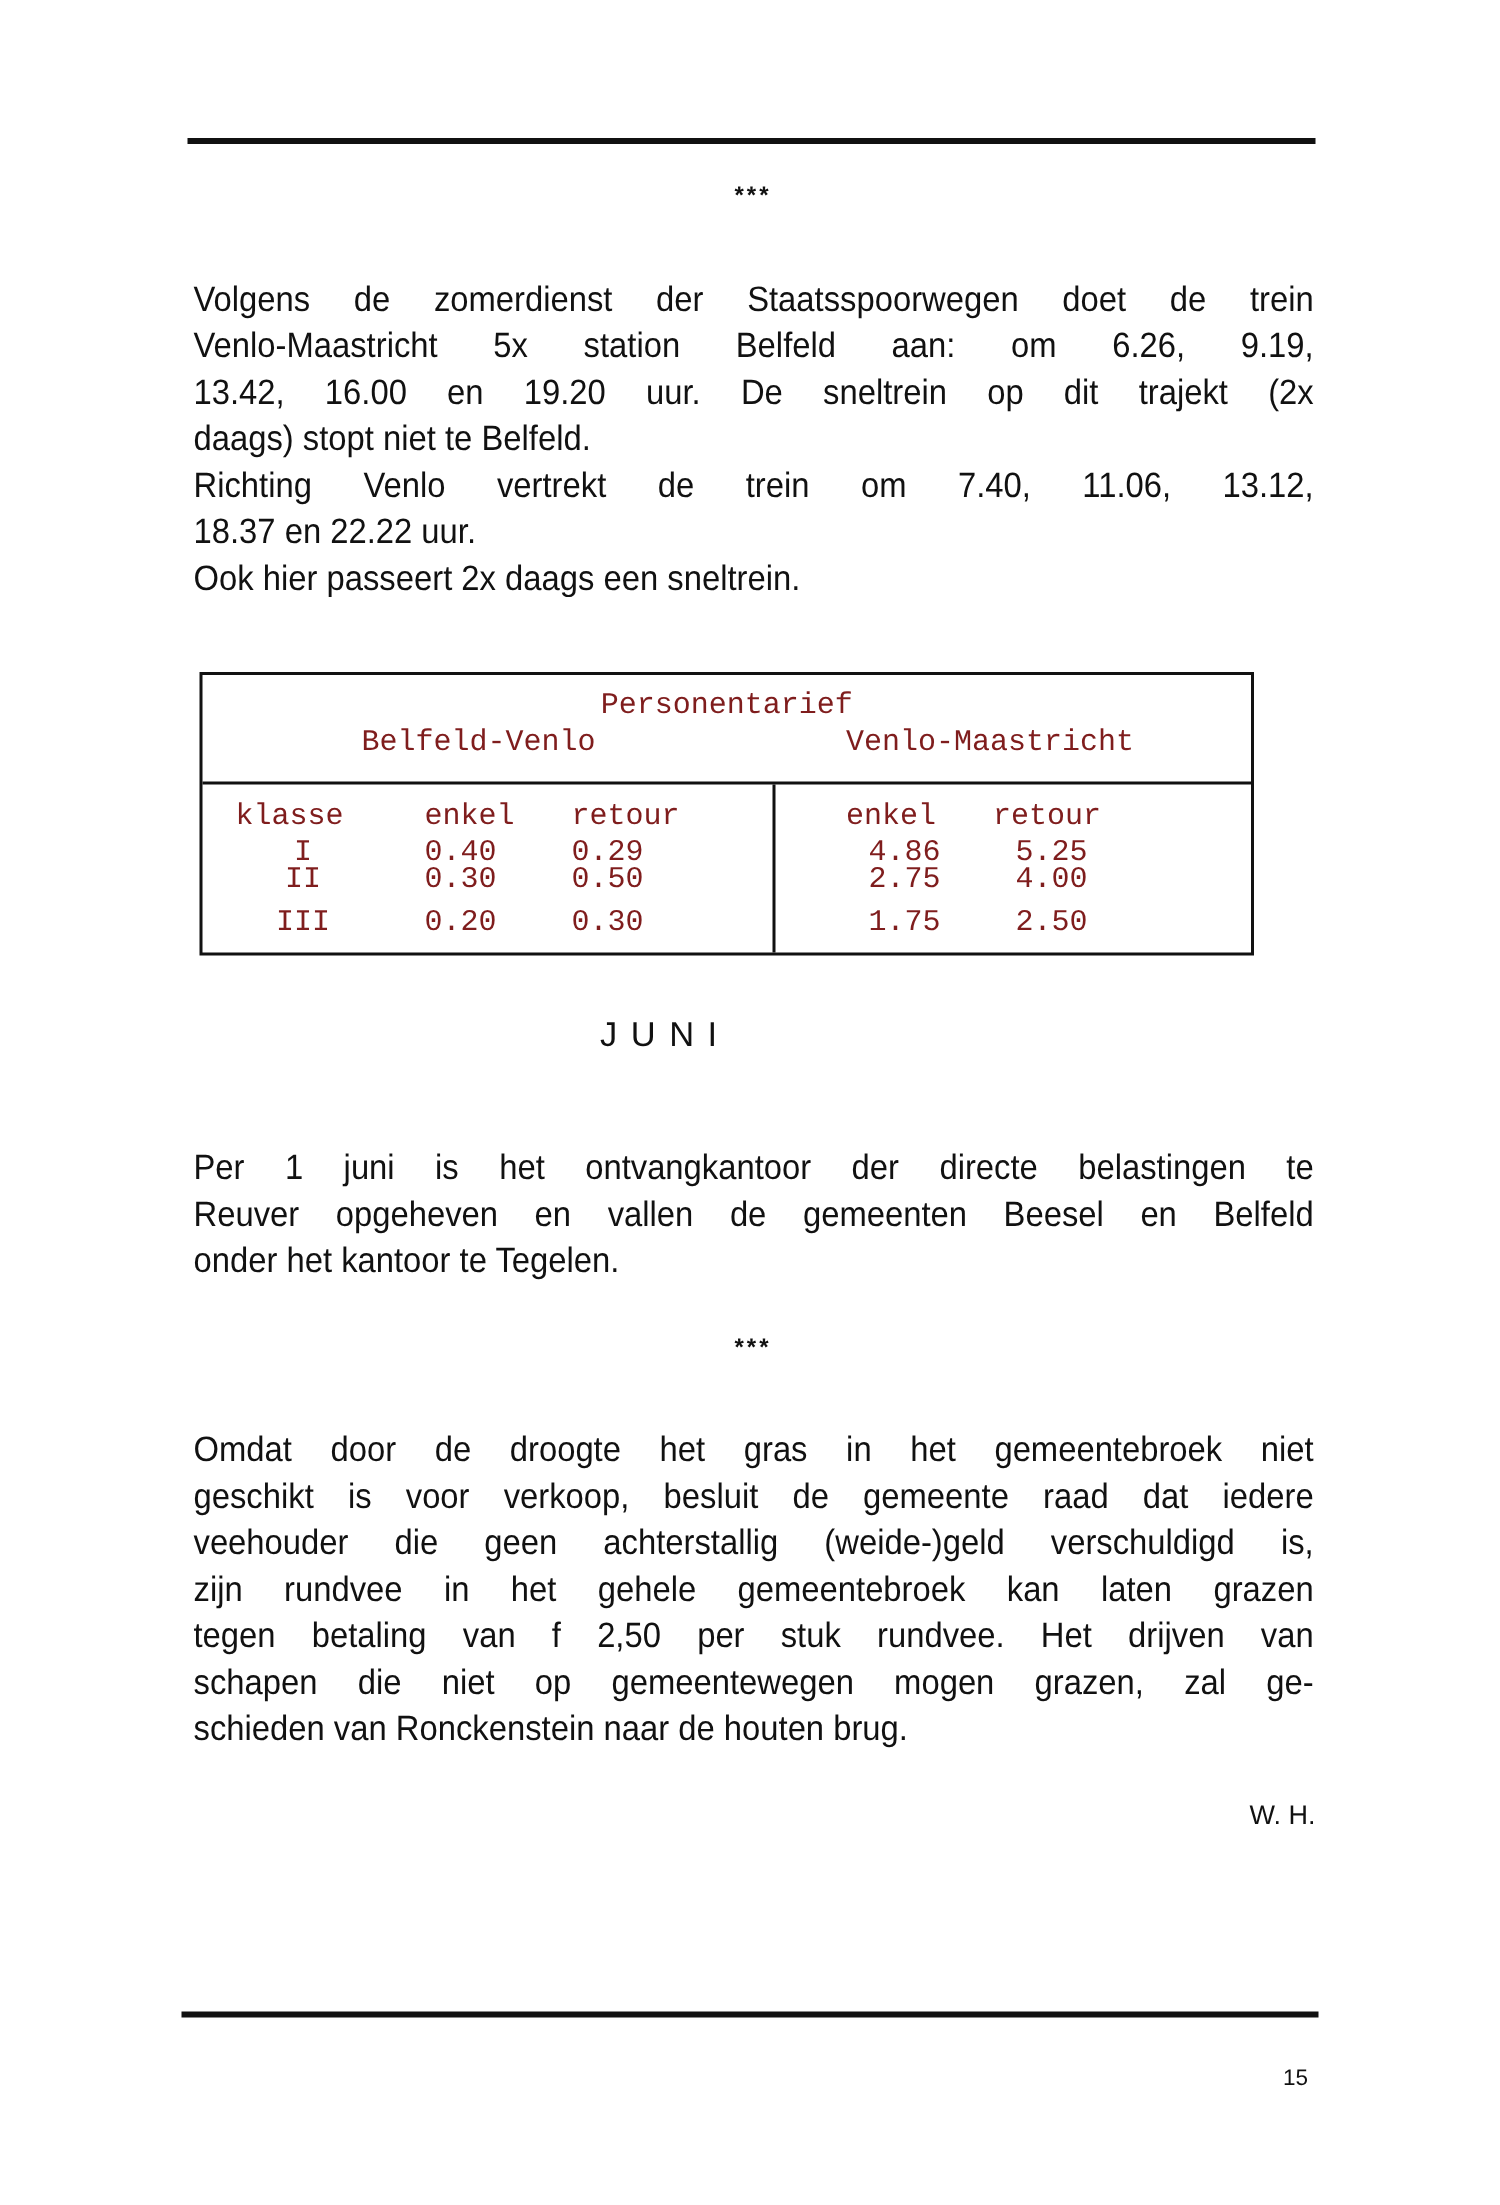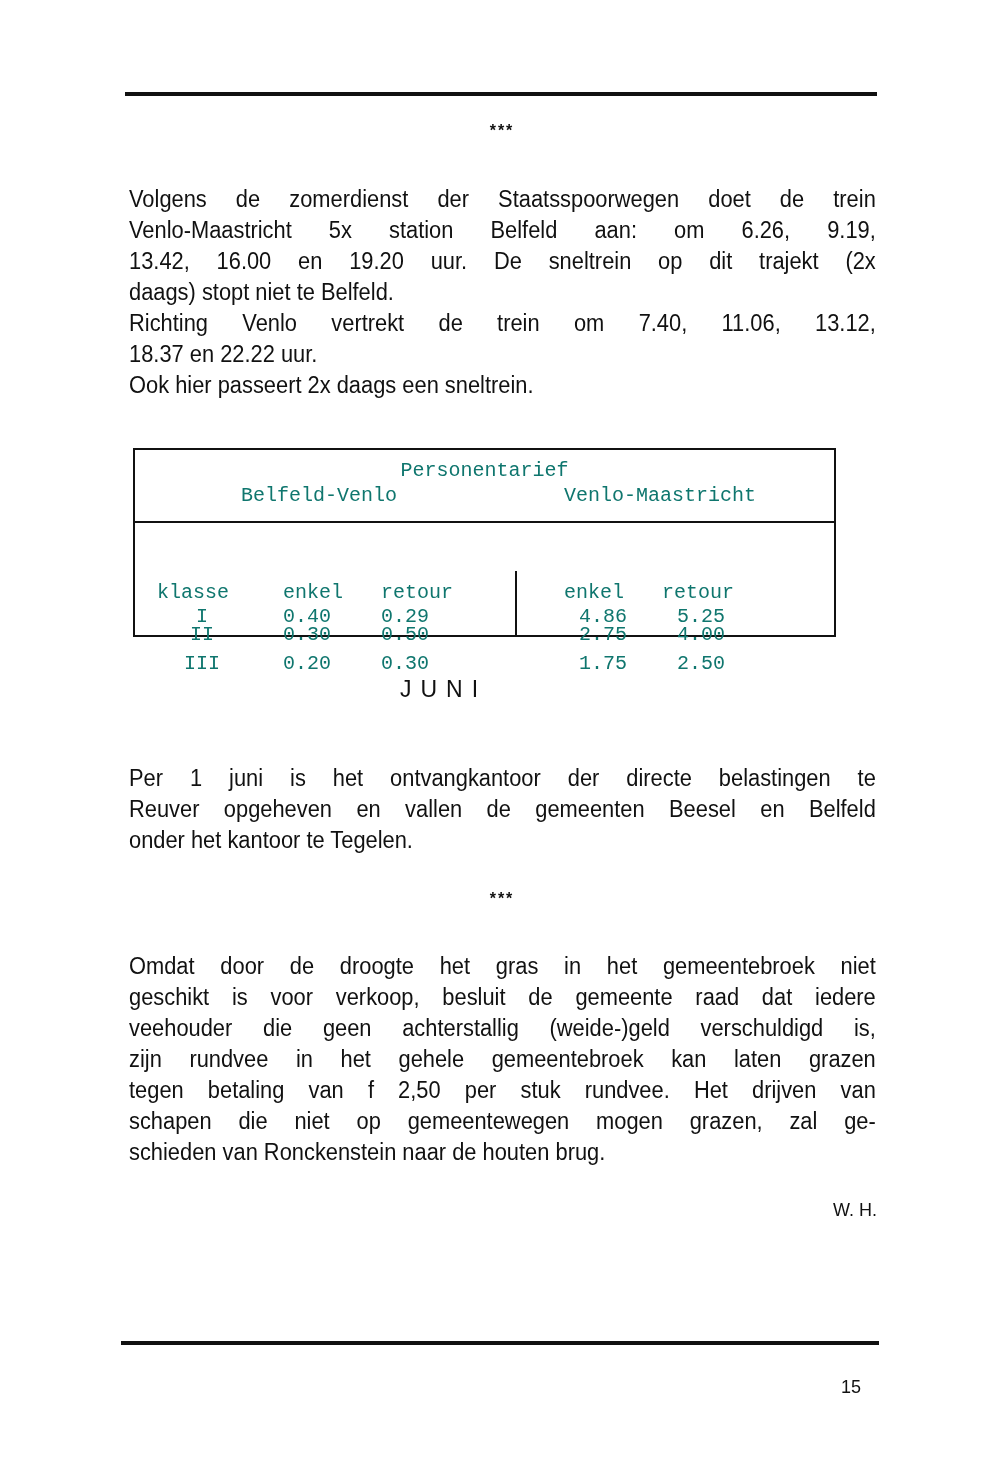--- a/index.html
+++ b/index.html
@@ -36,38 +36,38 @@
 
     .heading-juni {
       position: absolute; left: 400px; width: 200px; top: 676px;
       text-align: left; font-size: 23px; letter-spacing: 9px;
     }
 
     .signature {
       position: absolute; right: 123px; top: 1200px; font-size: 18px;
     }
     .page-number {
-      position: absolute; right: 139px; top: 1377px; font-size: 18px;
+      position: absolute; right: 128px; top: 1377px; font-size: 15px;
     }
 
     
     .fare-table {
       position: absolute; left: 133px; top: 448px; width: 703px; height: 189px;
       border: 2px solid #111; box-sizing: border-box;
       font-family: "Liberation Mono", "DejaVu Sans Mono", monospace;
-      font-size: 20px; color: #0f766e;
+      font-size: 20px; color: #7f1d1d;
     }
     .fare-head {
       position: absolute; left: 0; top: 0; right: 0; height: 71px;
       border-bottom: 2px solid #111;
     }
     .fare-title { position: absolute; left: 0; right: 0; top: 9px; text-align: center; }
     .fare-route-left { position: absolute; left: 106px; top: 34px; }
     .fare-route-right { position: absolute; left: 429px; top: 34px; }
-    .fare-body { position: absolute; left: 0; right: 0; top: 73px; bottom: 0; margin-top: 48px; }
+    .fare-body { position: absolute; left: 0; right: 0; top: 73px; bottom: 0; }
     .fare-divider { position: absolute; left: 380px; top: 0; bottom: 0; width: 2px; background: #111; }
     .cell { position: absolute; white-space: pre; line-height: 23px; }
     .col-klasse { left: 22px; width: 90px; text-align: center; }
     .col-k-label { left: 22px; }
     .col-be { left: 148px; }
     .col-br { left: 246px; }
     .col-vm-e { left: 429px; }
     .col-vm-r { left: 527px; }
     .r0 { top: 10px; }
     .r1 { top: 34px; }

